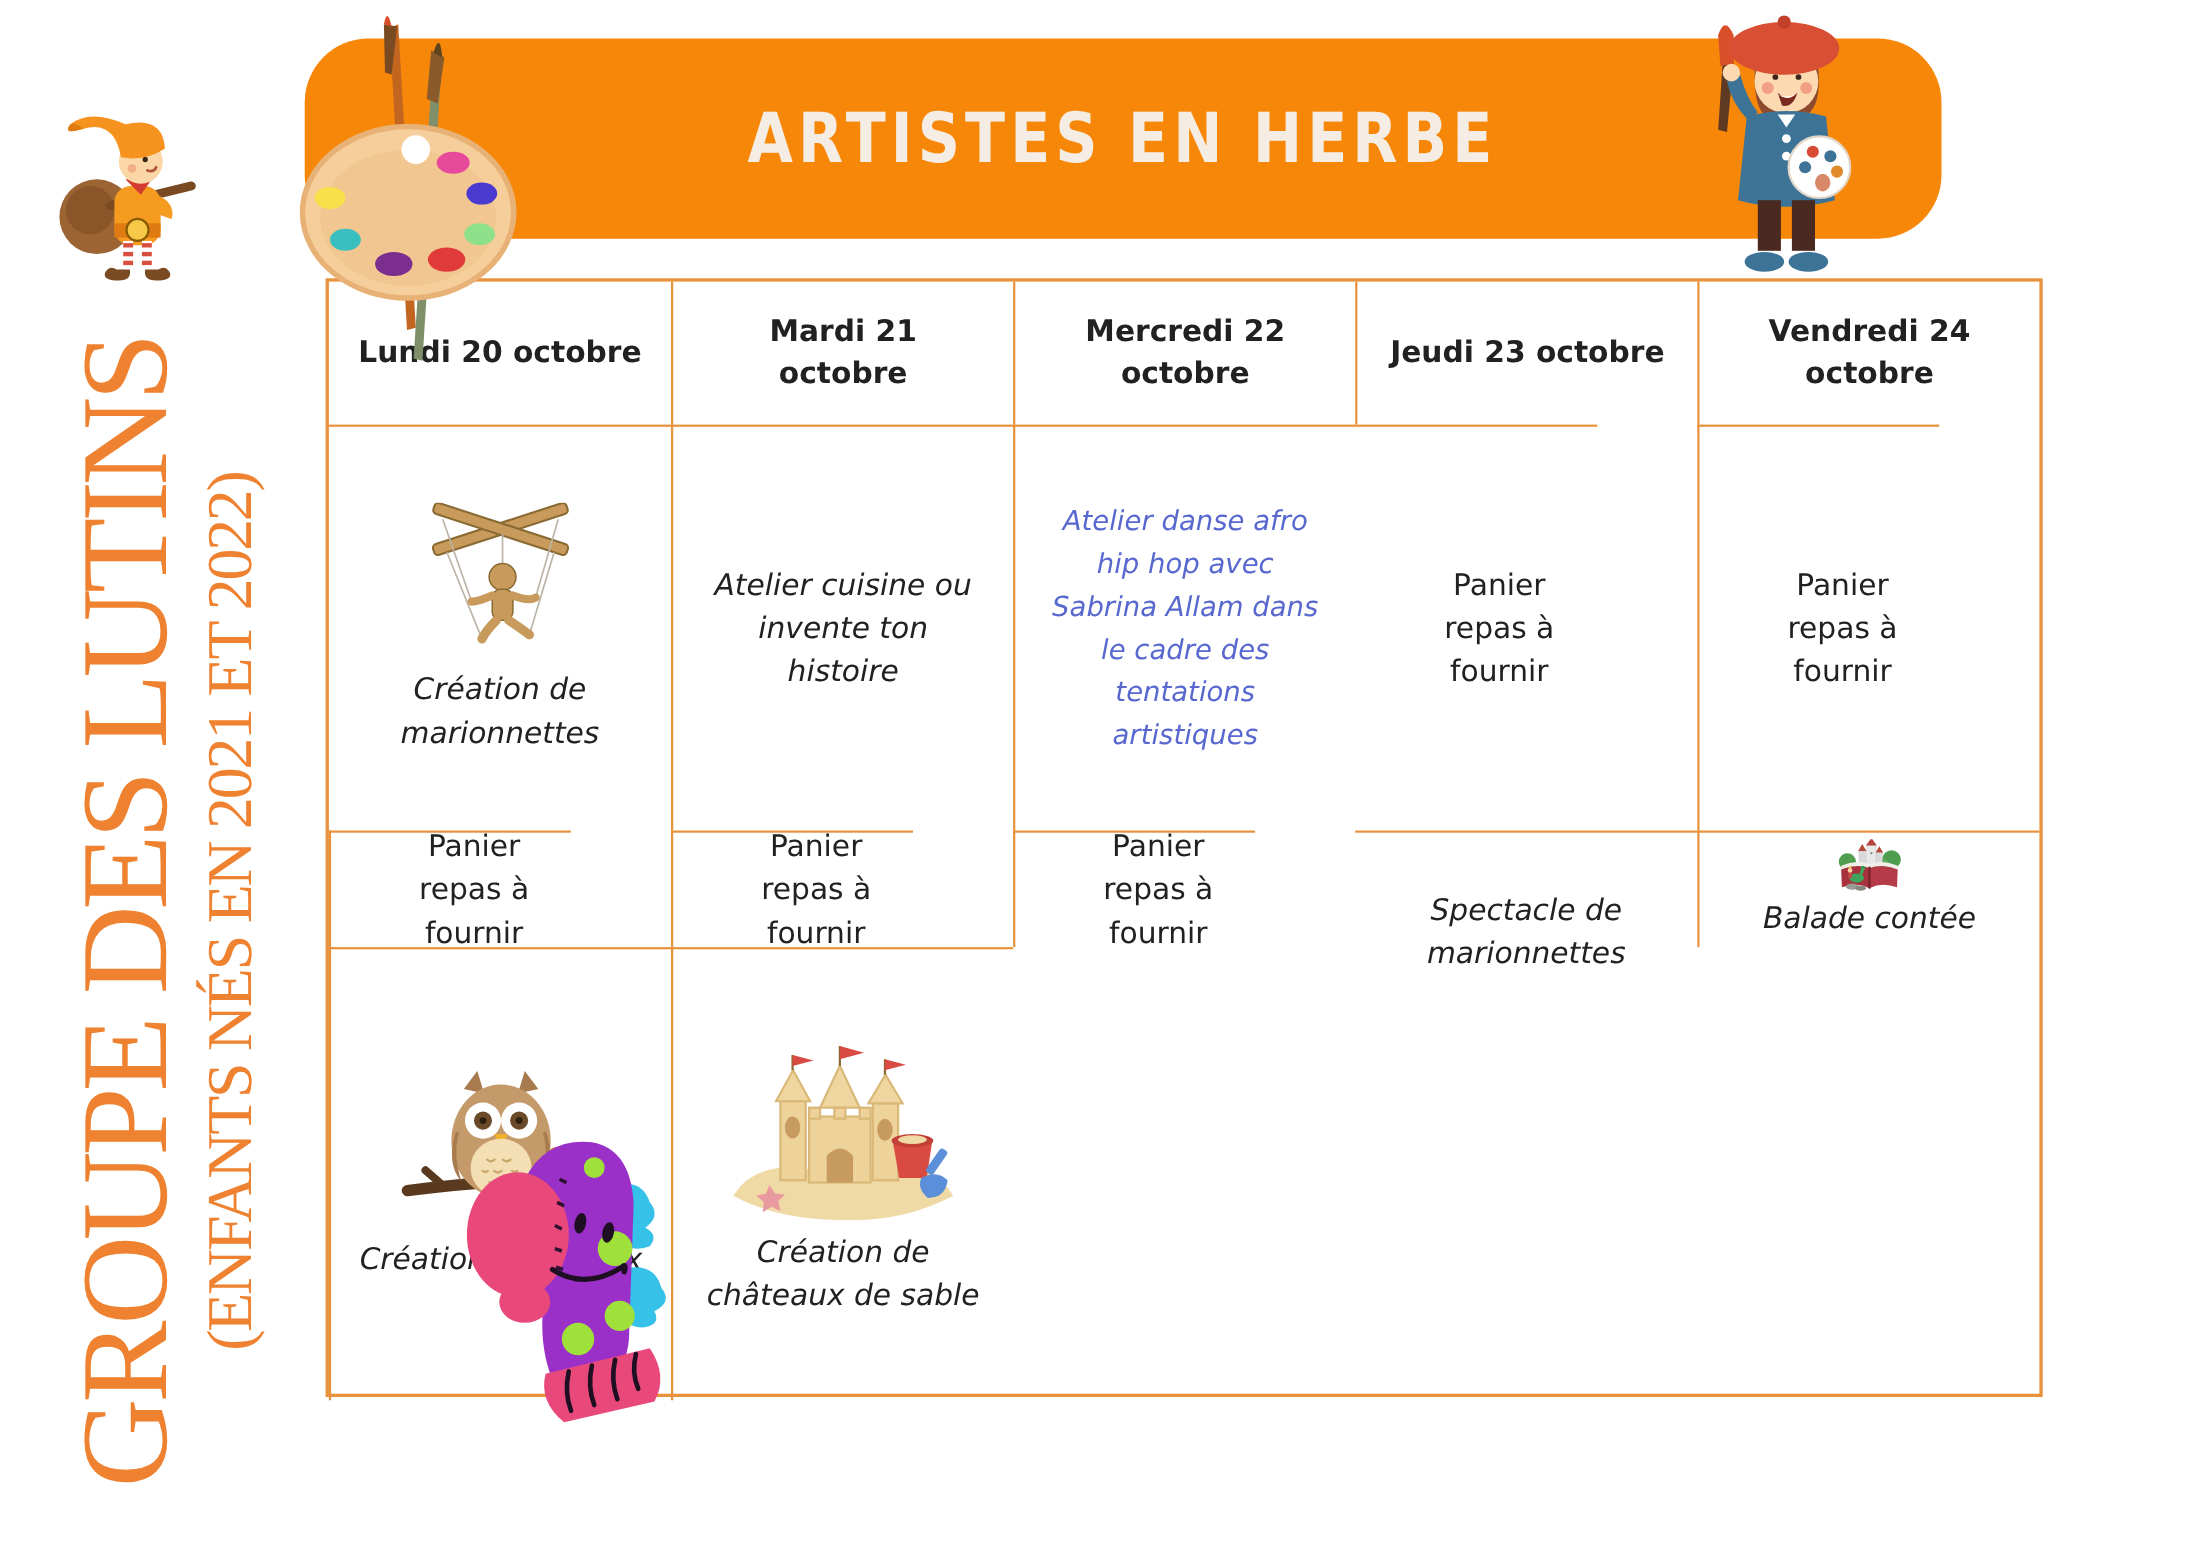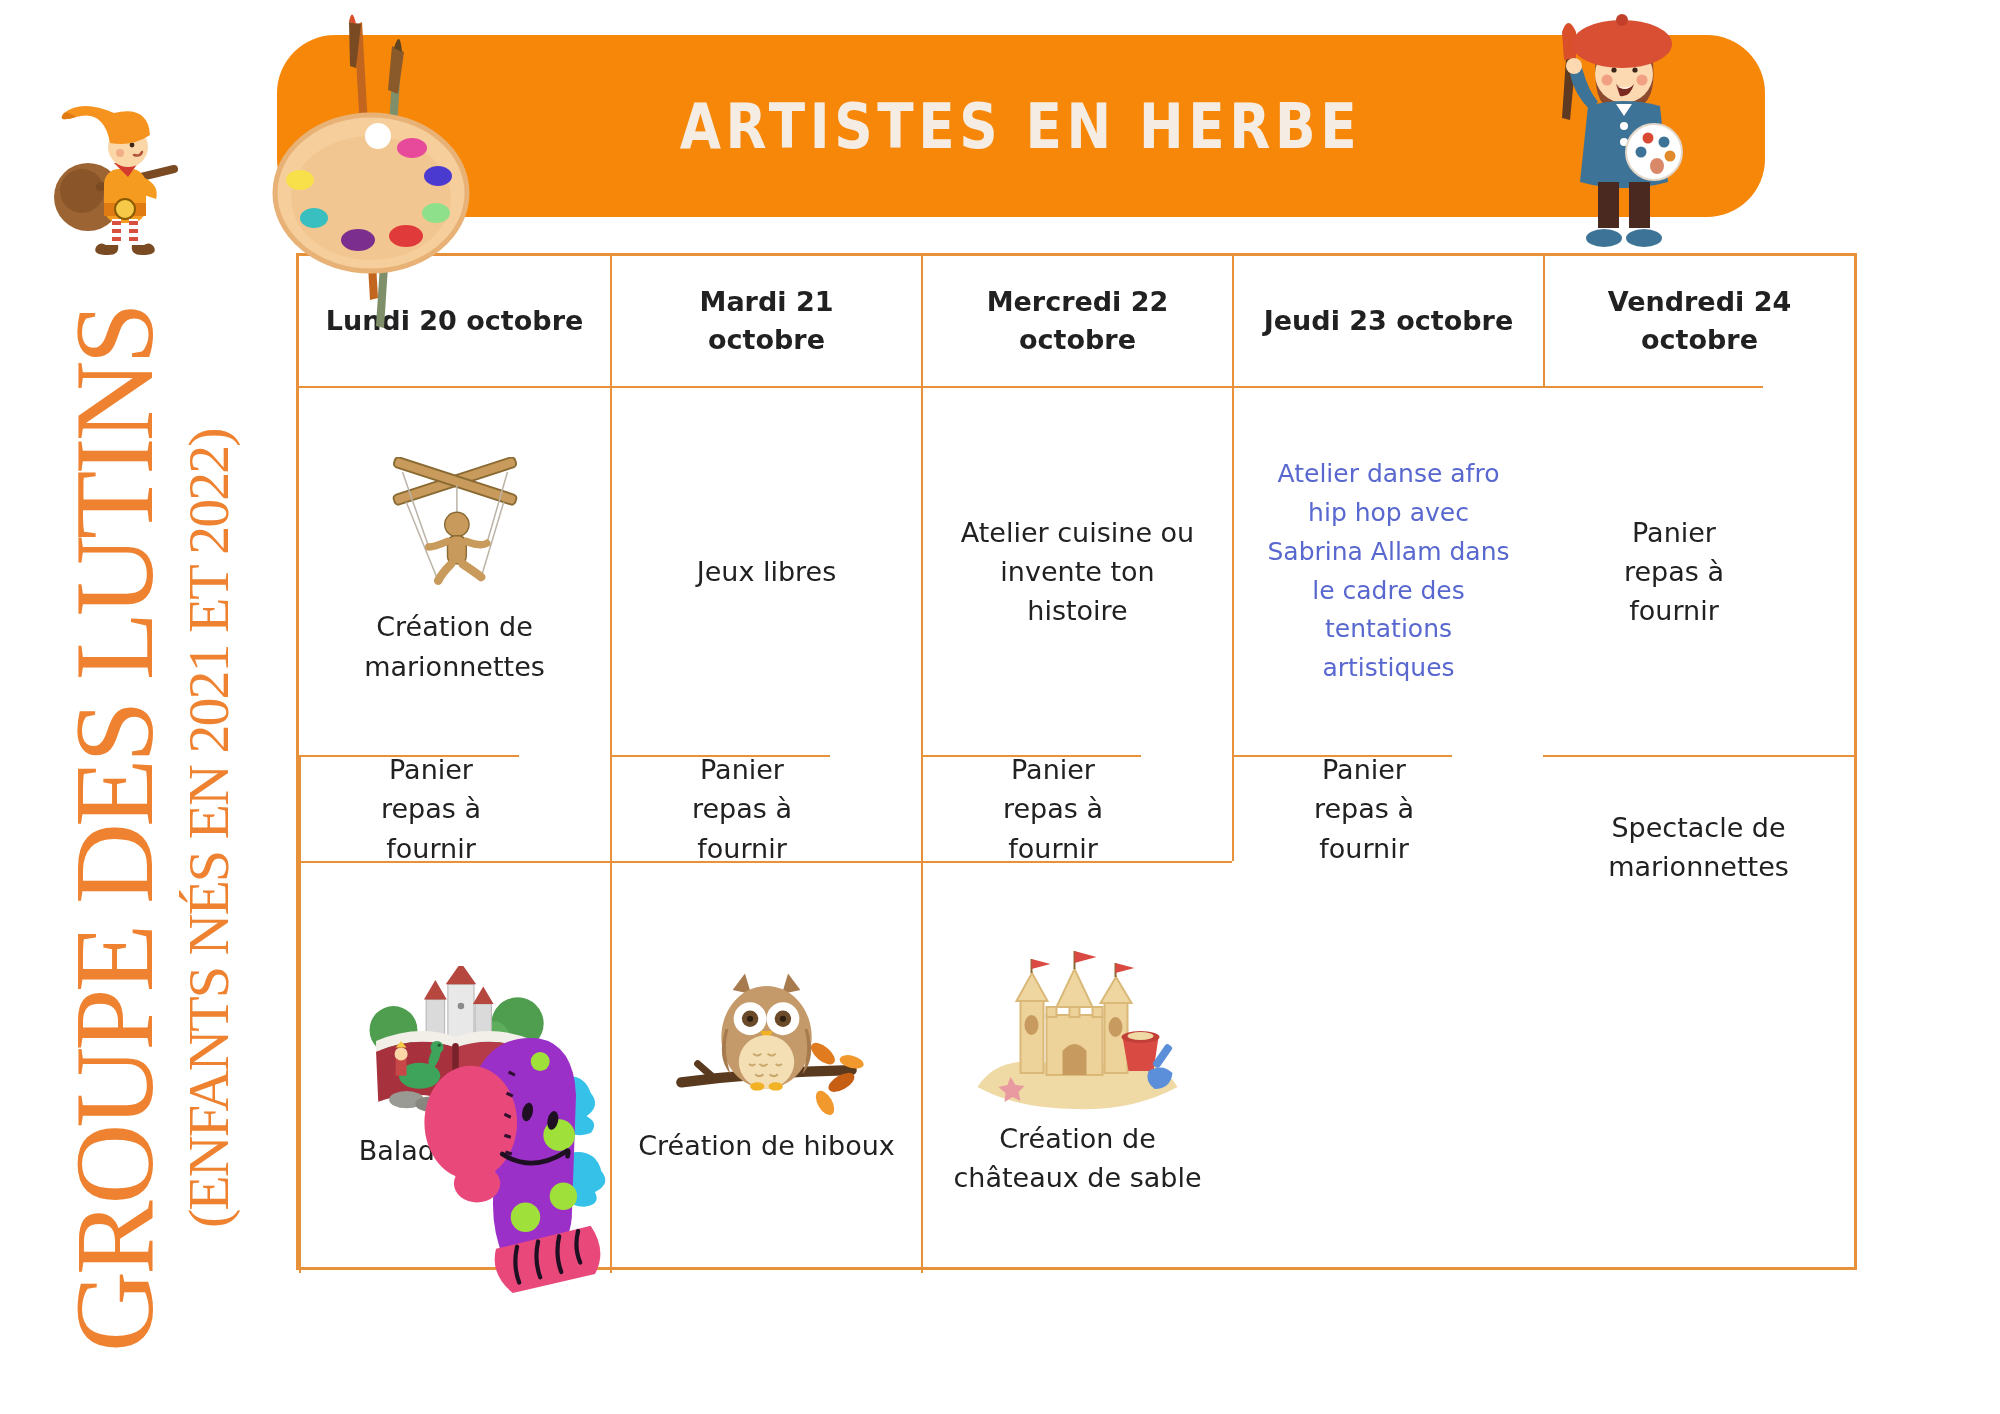--- a/index.html
+++ b/index.html
@@ -25,21 +25,21 @@
   .tbl{position:absolute;left:296px;top:253px;width:1561px;height:1017px;
     display:grid;grid-template-columns:repeat(5,1fr);grid-template-rows:130px 369px 106px 412px;
     border:3px solid #E8913B;box-sizing:border-box;background:transparent;}
   .cell{border-left:2px solid #E8913B;border-top:2px solid #E8913B;box-sizing:border-box;
     display:flex;flex-direction:column;align-items:center;justify-content:center;
     text-align:center;padding:6px 8px;line-height:1.45;}
   .cell.first-col{border-left:none;text-align:center;}
   .cell.first-row{border-top:none;}
   .hdr{font-weight:700;font-size:27px;line-height:1.4;}
   .hdr .narrow{display:inline-block;max-width:185px;}
-  .activity{font-size:27px;}
+  .activity{font-size:27px;font-style:italic;}
   .activity .wrapbox{display:inline-block;max-width:262px;}
   .blue-activity{font-size:25px;line-height:1.55;max-width:258px;}
   .lunch{font-size:27px;max-width:220px;padding-left:25px;}
   .small-wrap{max-width:188px;}
   .sable-wrap{max-width:250px;}
   .top-start{justify-content:flex-start;padding-top:51px;}
   .cell-gap{}
   .sock-art{position:absolute;left:416px;top:1012px;width:200px;height:300px;z-index:3;}
 </style>
 </head>
@@ -163,23 +163,20 @@
         <circle cx="92" cy="72" r="13" fill="#C89A5B" stroke="#8A6A33" stroke-width="1.5"></circle>
         <rect x="82" y="84" width="20" height="30" rx="8" fill="#C89A5B" stroke="#8A6A33" stroke-width="1.5"></rect>
         <path d="M82,90 Q68,96 62,96" stroke="#C89A5B" stroke-width="8" fill="none" stroke-linecap="round"></path>
         <path d="M102,90 Q118,96 124,92" stroke="#C89A5B" stroke-width="8" fill="none" stroke-linecap="round"></path>
         <path d="M86,114 Q76,124 72,132" stroke="#C89A5B" stroke-width="9" fill="none" stroke-linecap="round"></path>
         <path d="M98,114 Q110,122 118,128" stroke="#C89A5B" stroke-width="9" fill="none" stroke-linecap="round"></path>
       </svg>
       <span class="wrapbox cell-gap">Création de marionnettes</span>
     </div>
     <div class="cell activity">
-      <span>Jeux libres</span>
-    </div>
-    <div class="cell activity">
       <span class="wrapbox">Atelier cuisine ou invente ton histoire</span>
     </div>
     <div class="cell activity">
       <span class="blue-activity" style="color: rgb(89, 104, 207);">Atelier danse afro hip hop avec Sabrina Allam dans le cadre des tentations artistiques</span>
     </div>
 
     <div class="cell first-col lunch">
       <span class="lunch">Panier repas à fournir</span>
     </div>
     <div class="cell lunch">

